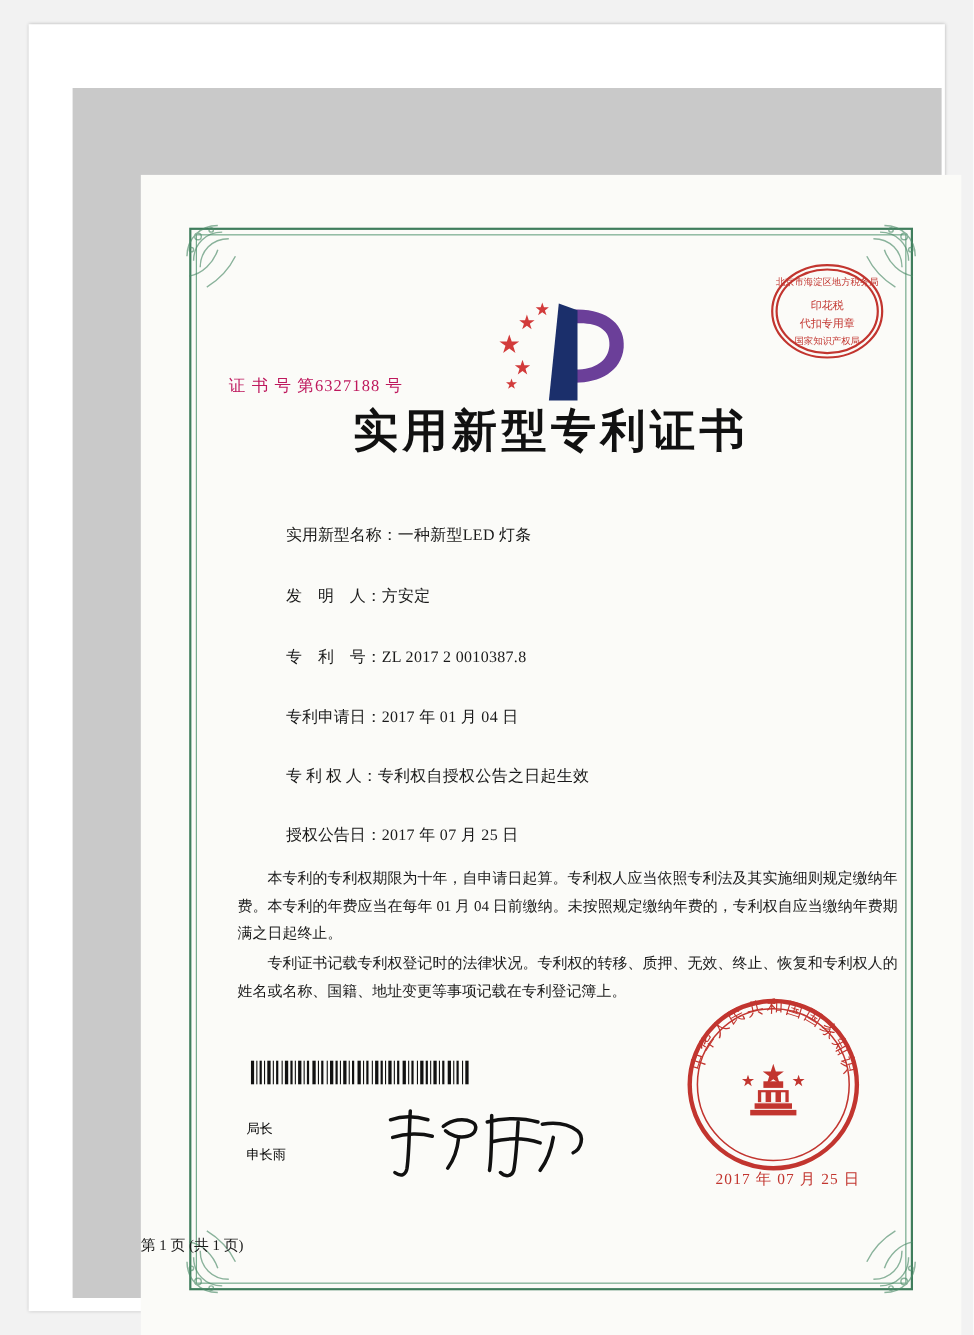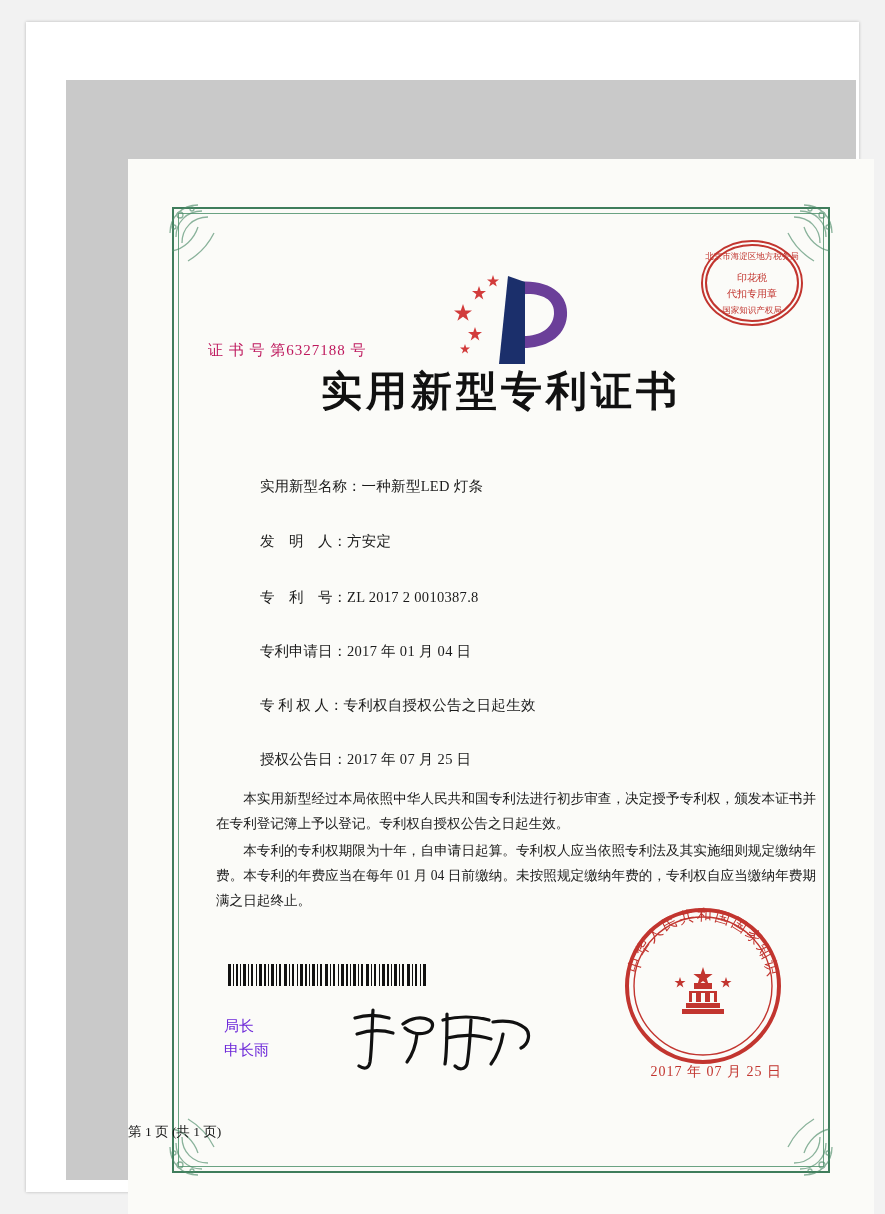--- a/index.html
+++ b/index.html
@@ -164,23 +164,23 @@
     top: 805px;
     width: 200px;
     height: 22px;
   }
 
   
   #sig-label {
     position: absolute;
     left: 96px;
     top: 855px;
-    font-size: 15px;
+    font-size: 12px;
     line-height: 24px;
-    color: #6d28d9;
+    color: #000000;
     font-family: "Liberation Serif", serif;
   }
   #sig-hand {
     position: absolute;
     left: 215px;
     top: 845px;
     width: 200px;
     height: 70px;
   }
 
@@ -332,22 +332,22 @@
           <span class="lab">专利申请日：</span><span class="val">2017 年 01 月 04 日</span>
         </div>
         <div class="field" id="f-owner">
           <span class="lab">专 利 权 人：</span><span class="val">专利权自授权公告之日起生效</span>
         </div>
         <div class="field" id="f-grant">
           <span class="lab">授权公告日：</span><span class="val">2017 年 07 月 25 日</span>
         </div>
 
         <div id="body-text">
-          <p>本实用新型经过本局依照中华人民共和国专利法进行初步审查，决定授予专利权，颁发本证书并在专利登记簿上予以登记。专利权自授权公告之日起生效。</p>
           <p>本专利的专利权期限为十年，自申请日起算。专利权人应当依照专利法及其实施细则规定缴纳年费。本专利的年费应当在每年 01 月 04 日前缴纳。未按照规定缴纳年费的，专利权自应当缴纳年费期满之日起终止。</p>
+          <p>专利证书记载专利权登记时的法律状况。专利权的转移、质押、无效、终止、恢复和专利权人的姓名或名称、国籍、地址变更等事项记载在专利登记簿上。</p>
         </div>
 
         <div id="barcode">
           <svg viewBox="0 0 200 22" width="200" height="22" preserveAspectRatio="none">
             <g fill="#111">
               <rect x="0" y="0" width="3" height="22"></rect>
               <rect x="5" y="0" width="1" height="22"></rect>
               <rect x="8" y="0" width="2" height="22"></rect>
               <rect x="12" y="0" width="1" height="22"></rect>
               <rect x="15" y="0" width="3" height="22"></rect>

